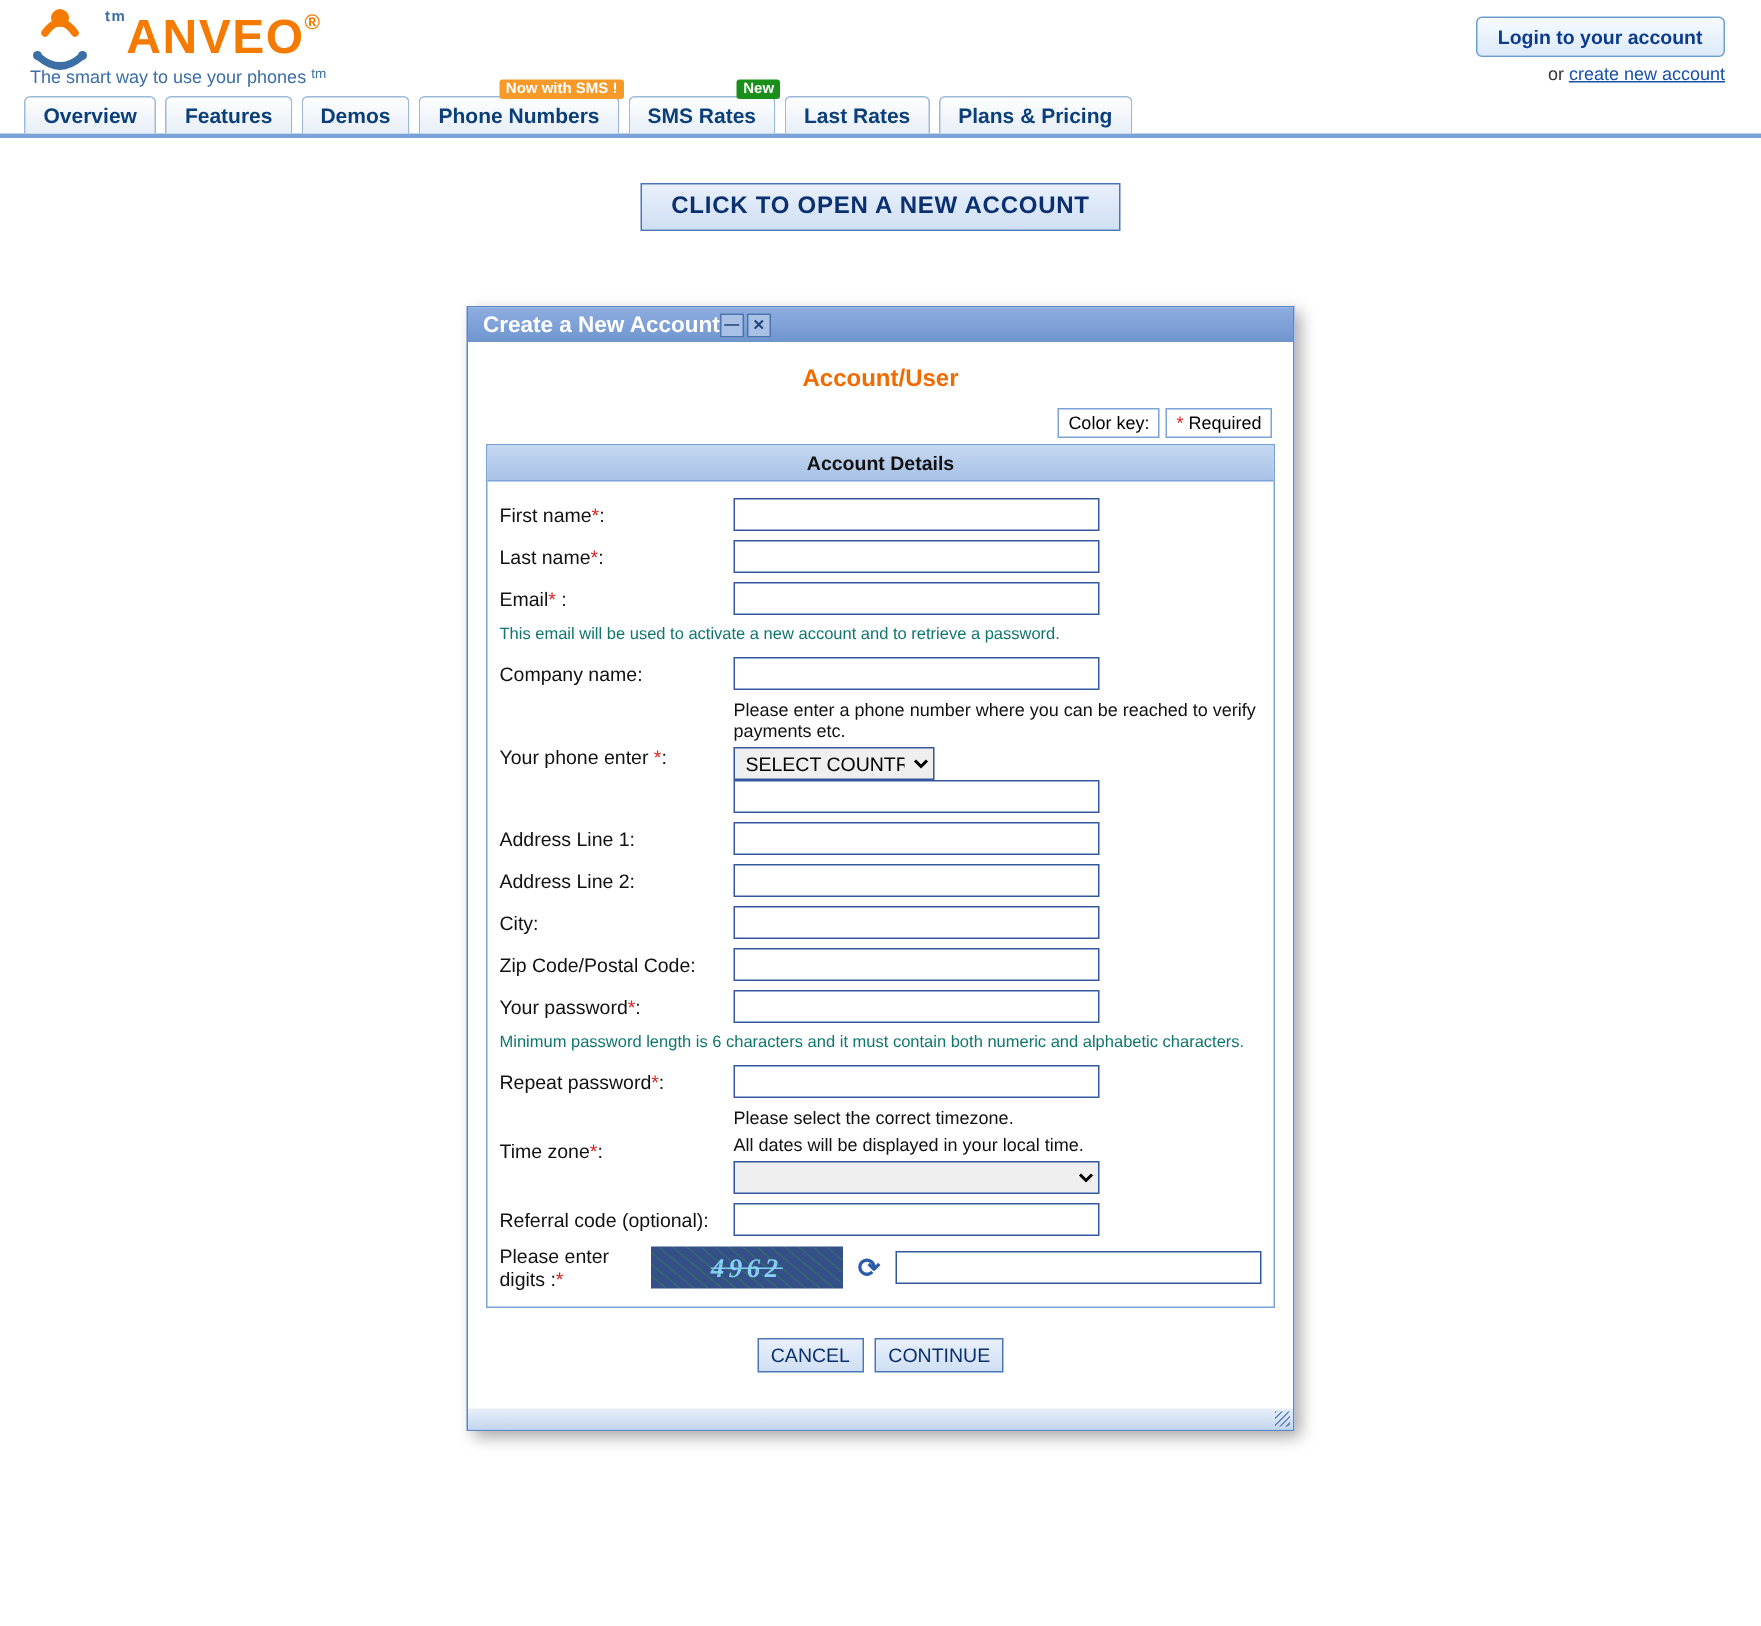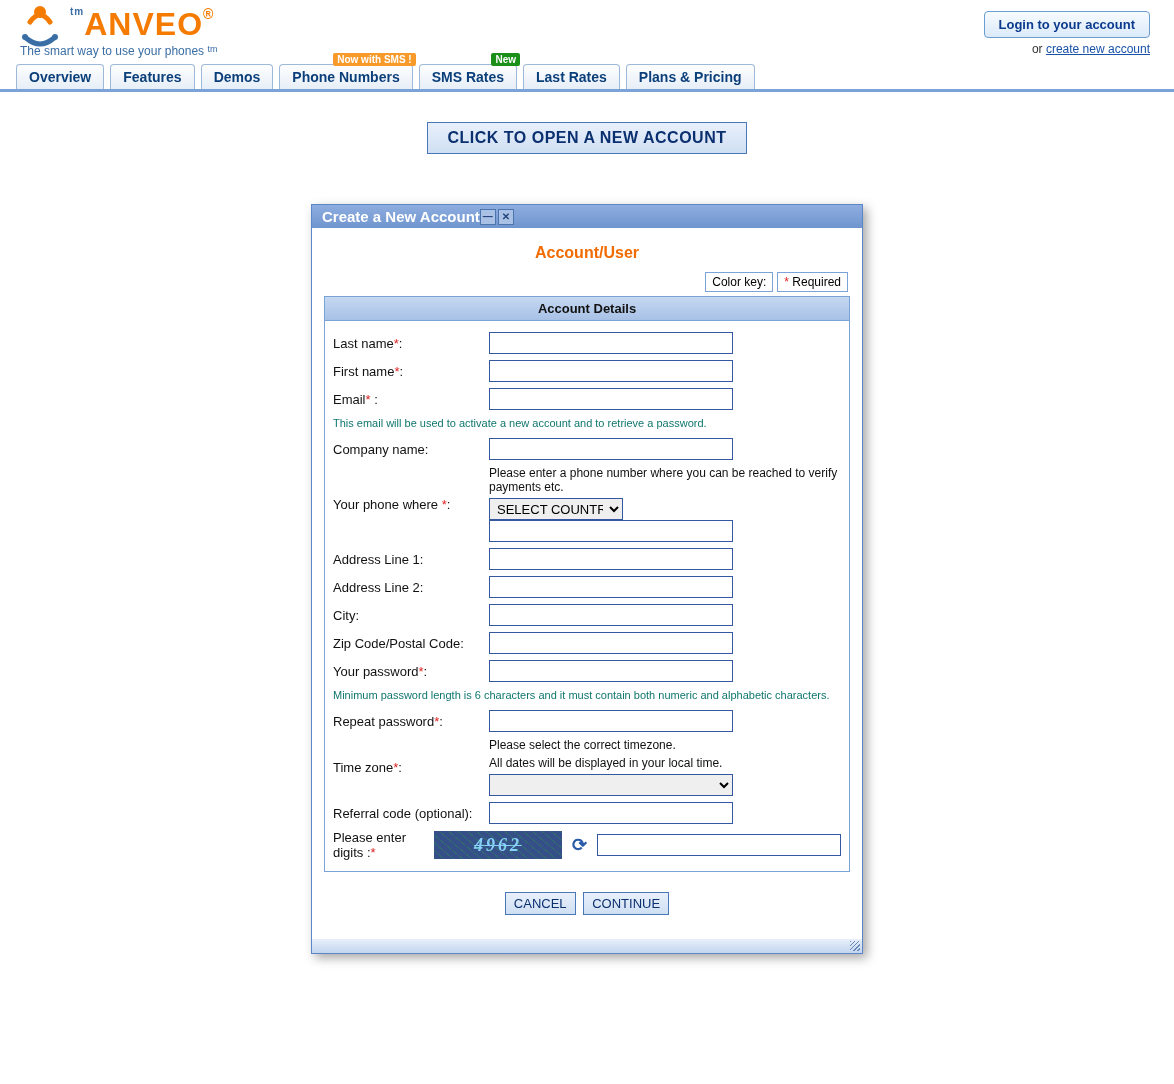--- a/index.html
+++ b/index.html
@@ -138,40 +138,40 @@
     <div class="color-key">
       <span class="key-box">Color key:</span>
       <span class="key-box"><span class="req-star">*</span> <span>Required</span></span>
     </div>
 
     <div class="form-table">
       <div class="table-head">Account Details</div>
       <div class="table-body">
 
         <div class="row">
+          <span class="label"><span>First name</span><span class="req-star">*</span>:</span>
+          <span class="field"><input type="text" style=""></span>
+        </div>
+        <div class="row">
           <span class="label"><span>Last name</span><span class="req-star">*</span>:</span>
           <span class="field"><input type="text" style=""></span>
         </div>
         <div class="row">
-          <span class="label"><span>First name</span><span class="req-star">*</span>:</span>
-          <span class="field"><input type="text" style=""></span>
-        </div>
-        <div class="row">
           <span class="label"><span>Email</span><span class="req-star">*</span> :</span>
           <span class="field"><input type="text" style=""></span>
         </div>
         <div class="hint">This email will be used to activate a new account and to retrieve a password.</div>
 
         <div class="row">
           <span class="label">Company name:</span>
           <span class="field"><input type="text" style=""></span>
         </div>
 
         <div class="row" style="align-items:center;">
-          <span class="label"><span>Your phone where </span><span class="req-star">*</span>:</span>
+          <span class="label"><span>Your phone enter </span><span class="req-star">*</span>:</span>
           <span class="field">
             <div class="field-note">Please enter a phone number where you can be reached to verify payments etc.</div>
             <select class="country"><option>SELECT COUNTRY</option></select>
             <input type="text" class="phone-input" style="">
           </span>
         </div>
 
         <div class="row">
             <span class="label">Address Line 1:</span>
             <span class="field"><input type="text" style=""></span>

